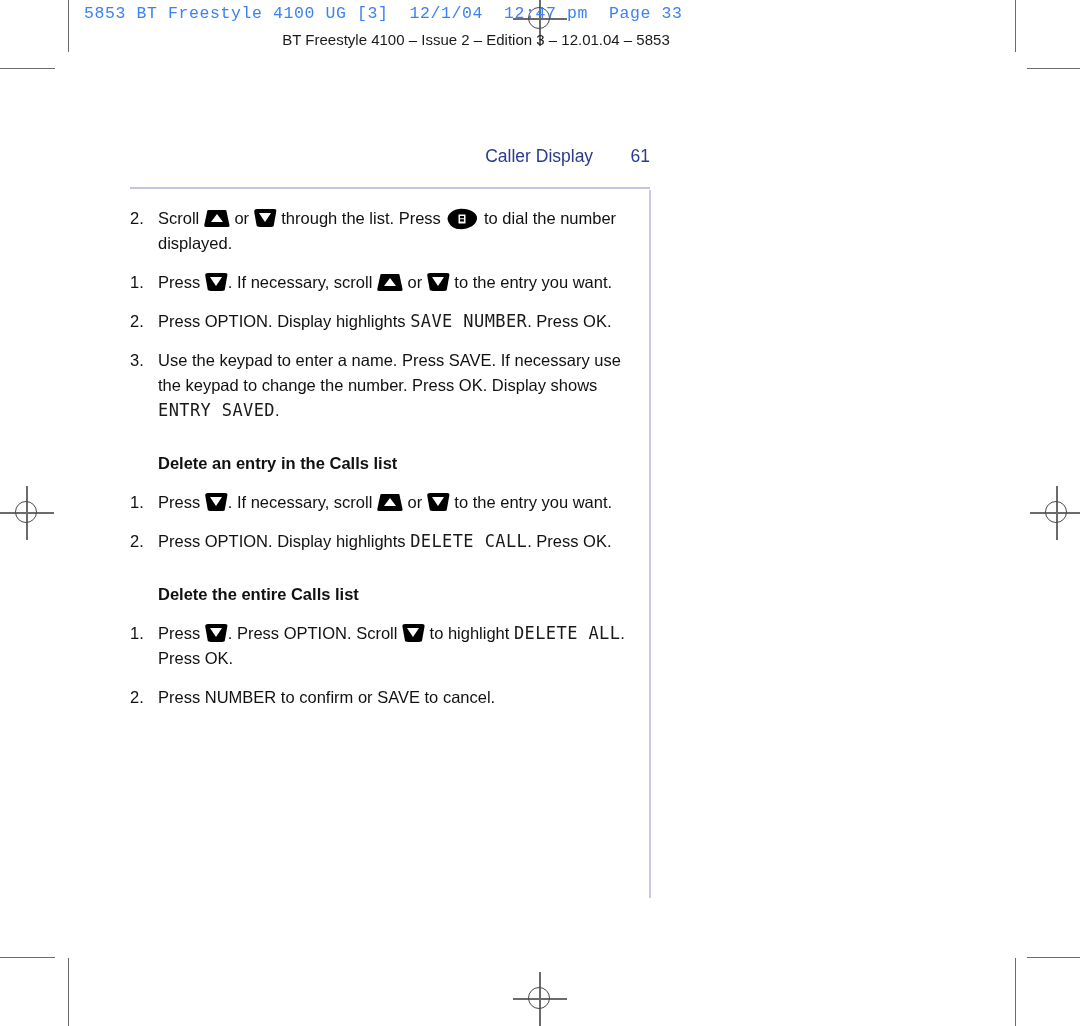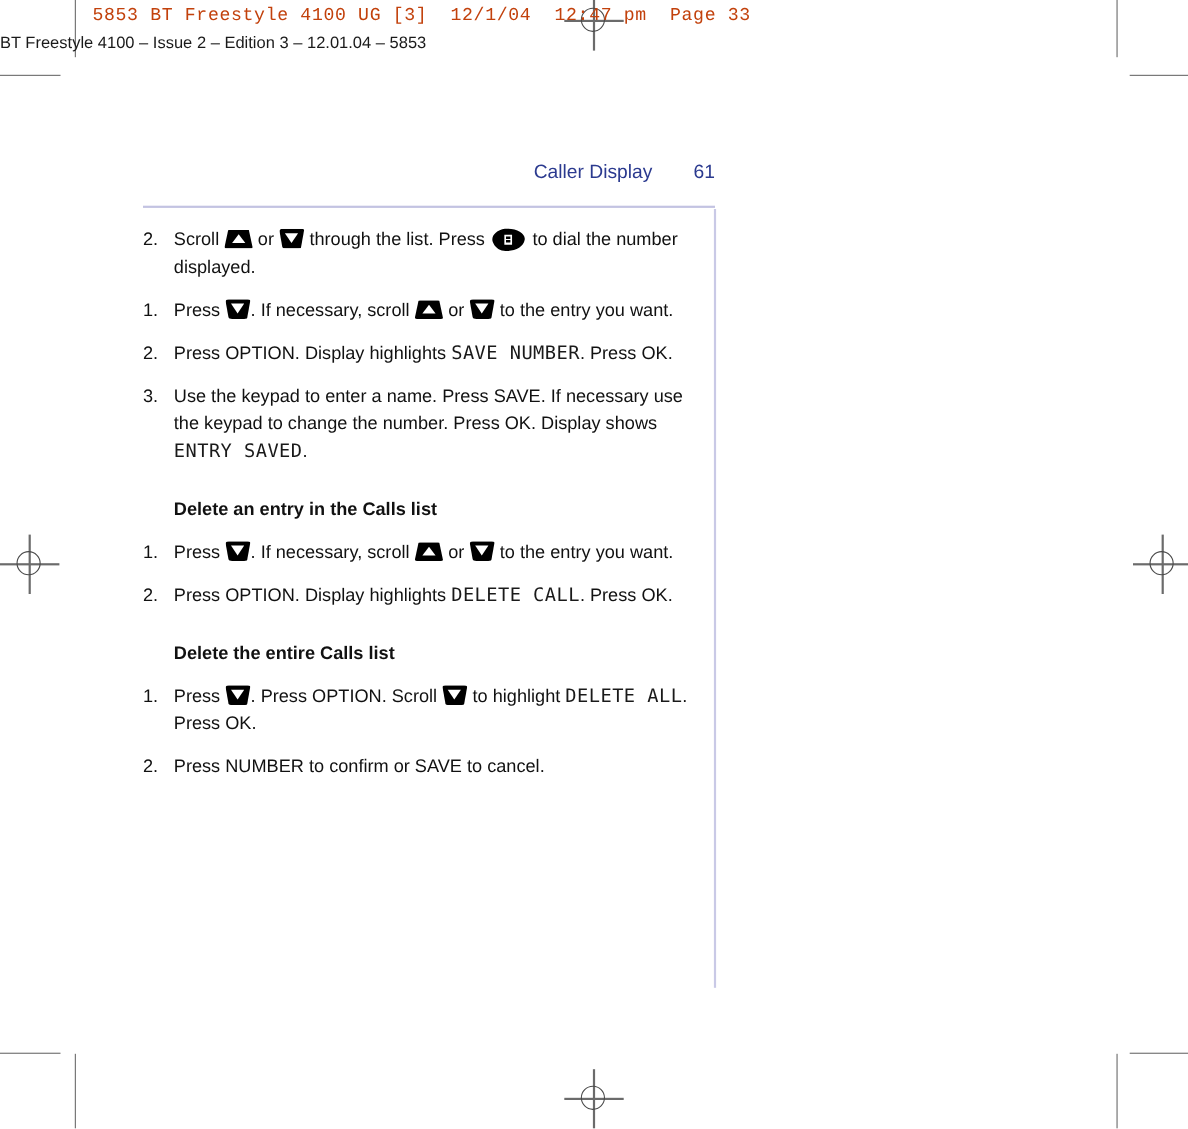--- a/index.html
+++ b/index.html
@@ -51,29 +51,30 @@
   }
 
   
   .prepress-header {
     position: absolute;
     left: 84px;
     top: 4px;
     font-family: "Liberation Mono", "DejaVu Sans Mono", monospace;
     font-size: 16.5px;
     letter-spacing: 0.6px;
-    color: #c2410c;
+    color: #3b82f6;
     white-space: pre;
     text-align: right;
   }
   .edition-line {
     position: absolute;
     left: 0;
     top: 31px;
     width: 952px;
+    text-align: center;
     font-size: 15px;
     color: #1a1a1a;
     font-family: "Liberation Sans", sans-serif;
   }
 
   
   .running-head {
     position: absolute;
     left: 130px;
     top: 146px;

